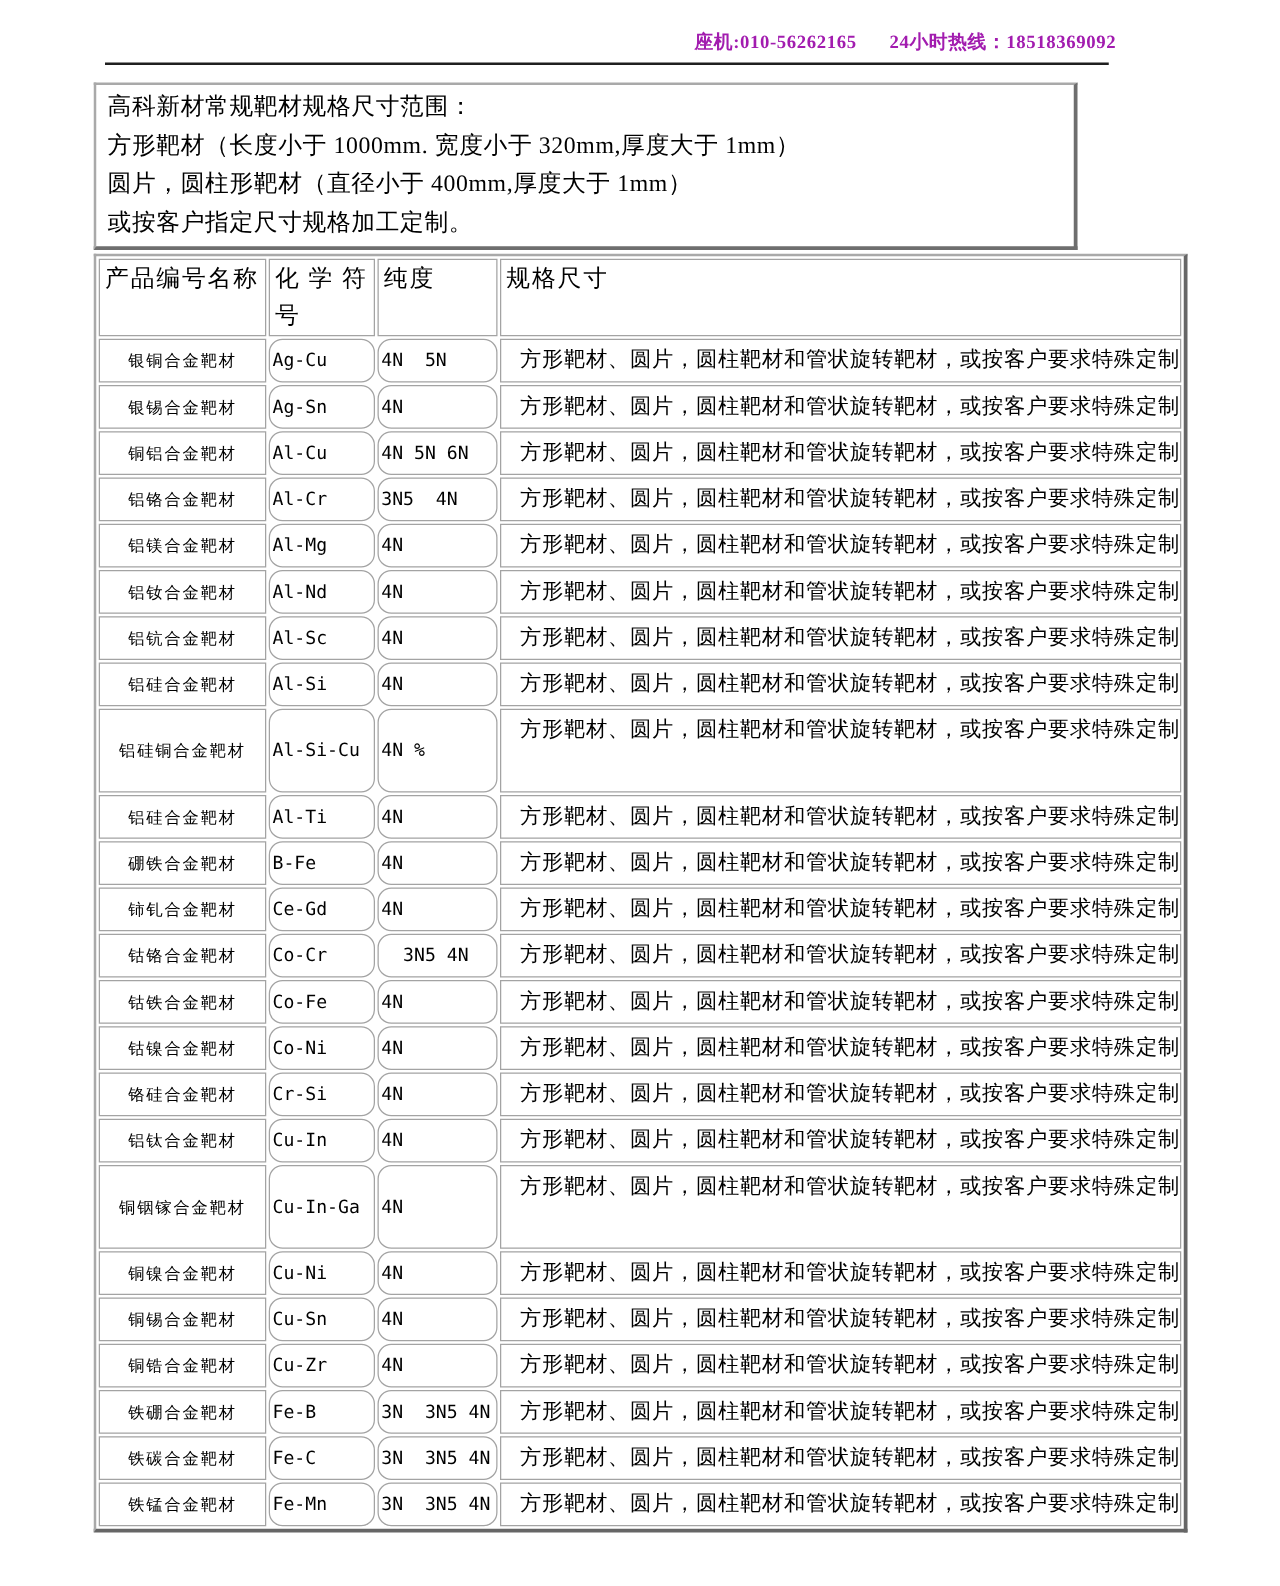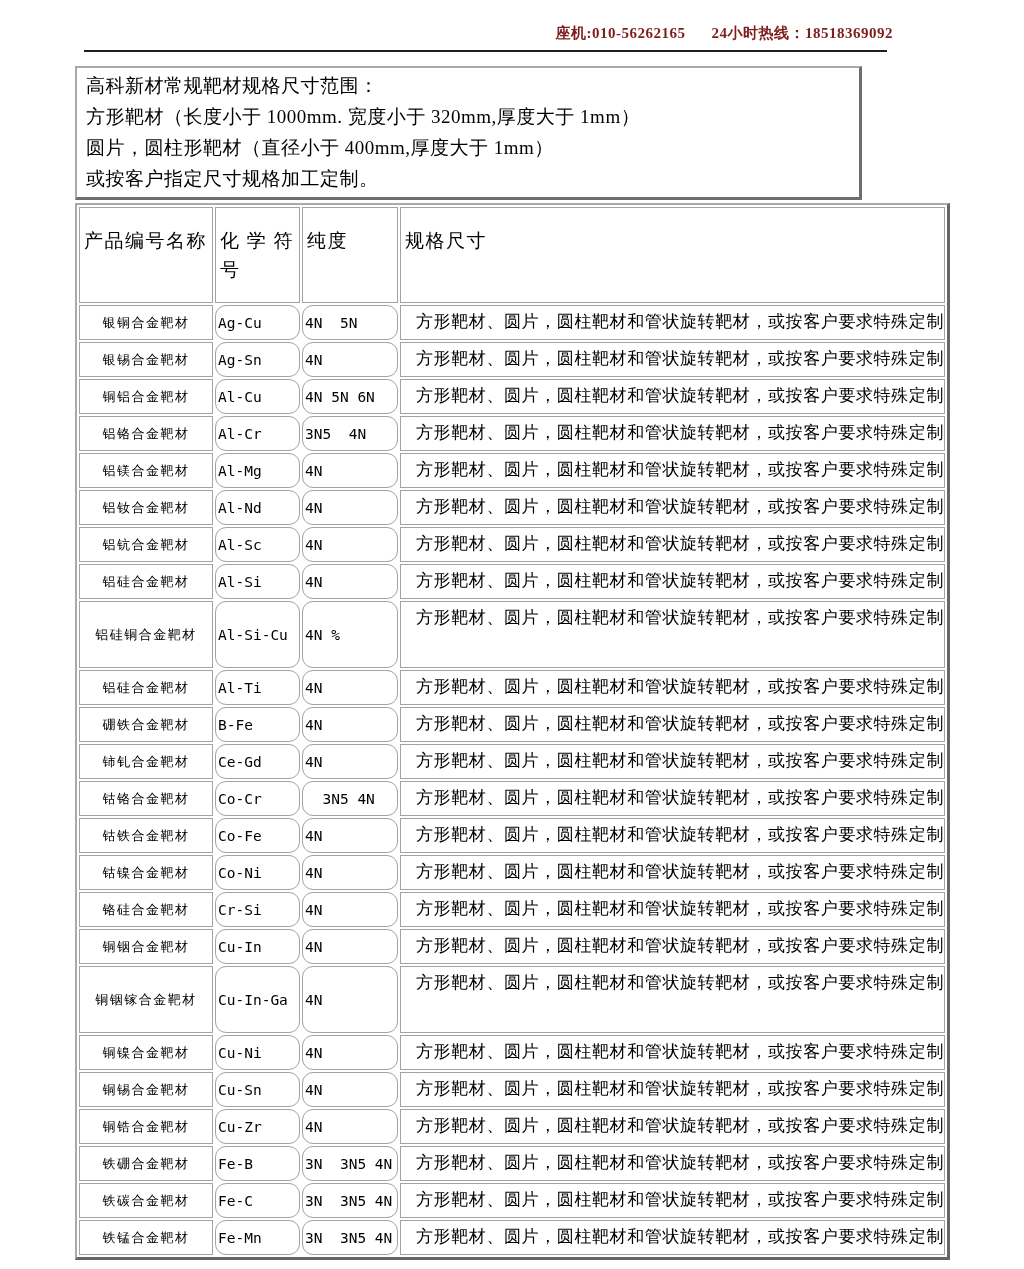--- a/index.html
+++ b/index.html
@@ -15,21 +15,21 @@
     height: 1269px;
     background: #ffffff;
     overflow: hidden;
   }
   
   .topbar {
     padding: 24px 131px 0 0;
     text-align: right;
     font-size: 15px;
     font-weight: bold;
-    color: #7f1d1d;
+    color: #a21caf;
     letter-spacing: 0.5px;
     white-space: pre;
   }
   .topbar .gap { display: inline-block; width: 26px; }
   .rule {
     margin: 7px 0 0 84px;
     width: 803px;
     height: 0;
     border-top: 2px solid #1f1f1f;
   }
@@ -67,21 +67,21 @@
     box-sizing: border-box;
     border: 1px solid #a3a3a3;
     background: #ffffff;
     overflow: hidden;
     text-align: left;
     font-weight: normal;
   }
   thead th {
     height: 62px;
     vertical-align: top;
-    padding: 18px 4px;
+    padding: 1px 4px;
     font-size: 19px;
     letter-spacing: 1.5px;
     line-height: 29px;
   }
   tr.r-normal td { height: 32px; }
   tr.r-tall td { height: 67px; }
   td.c-name {
     padding: 2px 4px;
     font-size: 13px;
     letter-spacing: 1.5px;
@@ -245,21 +245,21 @@
   </tr>
 
   <tr class="r-normal">
     <td class="c-name">铬硅合金靶材</td>
     <td class="c-sym">Cr-Si</td>
     <td class="c-pur">4N</td>
     <td class="c-spec">方形靶材、圆片，圆柱靶材和管状旋转靶材，或按客户要求特殊定制</td>
   </tr>
 
   <tr class="r-normal">
-    <td class="c-name">铜铟合金靶材</td>
+    <td class="c-name">铝钛合金靶材</td>
     <td class="c-sym">Cu-In</td>
     <td class="c-pur">4N</td>
     <td class="c-spec">方形靶材、圆片，圆柱靶材和管状旋转靶材，或按客户要求特殊定制</td>
   </tr>
 
   <tr class="r-tall">
     <td class="c-name">铜铟镓合金靶材</td>
     <td class="c-sym">Cu-In-Ga</td>
     <td class="c-pur">4N</td>
     <td class="c-spec">方形靶材、圆片，圆柱靶材和管状旋转靶材，或按客户要求特殊定制</td>

